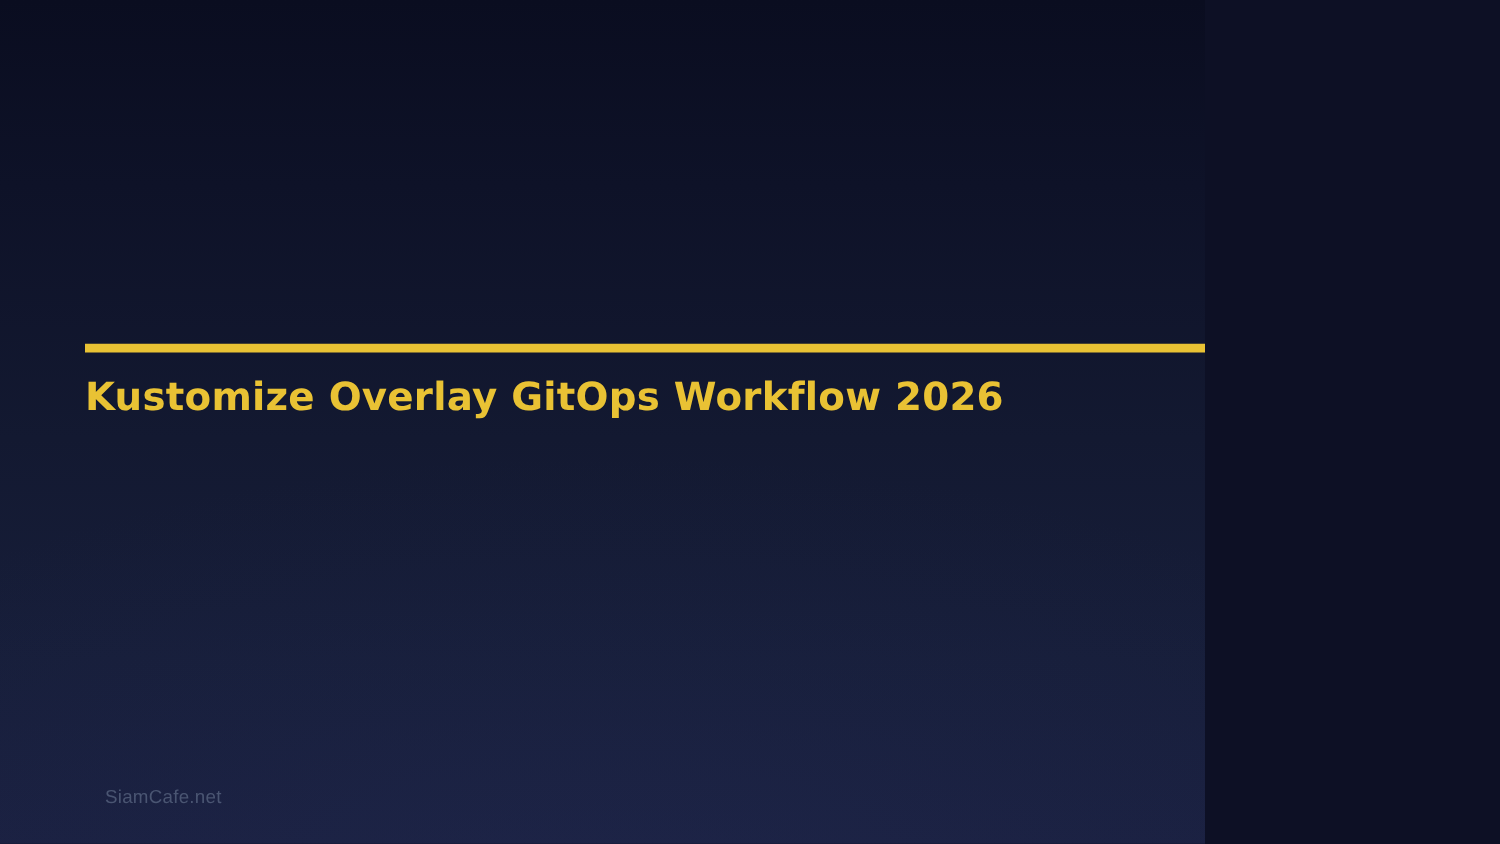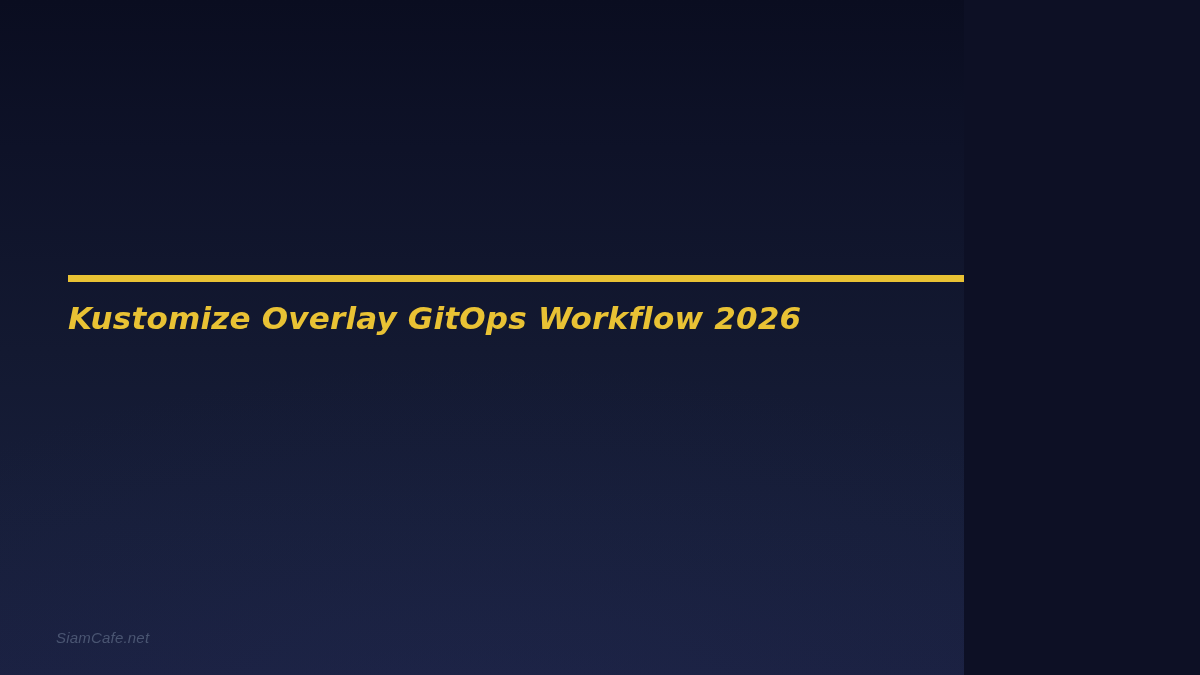--- a/index.html
+++ b/index.html
@@ -15,21 +15,20 @@
     background: #0d1025;
   }
 
   #slide {
     position: relative;
     width: 964px;
     height: 675px;
     box-sizing: border-box;
     background: linear-gradient(to bottom, #0a0d20 0%, #0e1228 22%, #131931 52%, #171e3a 78%, #1a2040 100%);
     overflow: hidden;
-    font-style: italic;
   }
 
   
   #slide::after {
     content: "";
     position: absolute;
     inset: 0;
     pointer-events: none;
     background: radial-gradient(ellipse 120% 85% at 50% 115%, rgba(38,48,92,0.30) 0%, rgba(38,48,92,0.10) 42%, rgba(0,0,0,0) 72%);
   }
@@ -57,21 +56,21 @@
     font-size: 31px;
     font-weight: bold;
     letter-spacing: 0.2px;
     line-height: 1.15;
     color: #e9c234;
     white-space: nowrap;
   }
 
   .watermark {
     position: absolute;
-    left: 56px;
+    left: 84px;
     top: 629px;
     z-index: 2;
     font-family: "Liberation Sans", sans-serif;
     font-size: 15px;
     font-weight: normal;
     letter-spacing: 0.2px;
     color: #4a5572;
     white-space: nowrap;
   }
 </style>

